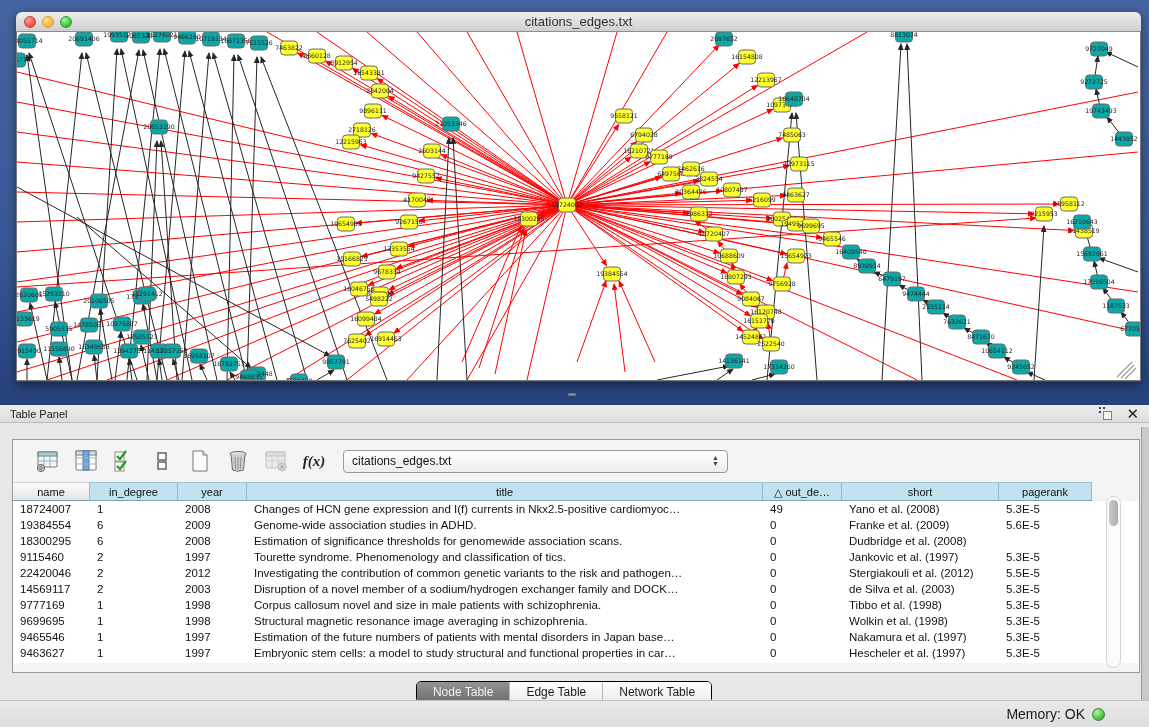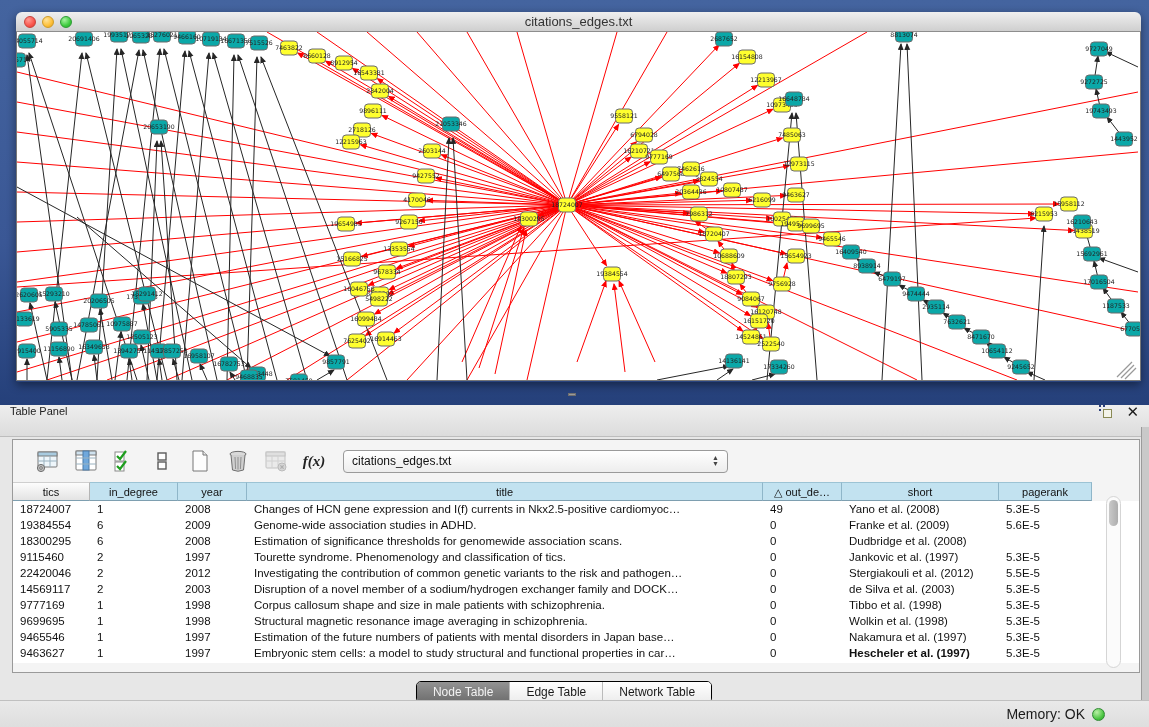--- a/index.html
+++ b/index.html
@@ -18,22 +18,22 @@
   .light.red { background:radial-gradient(circle at 35% 30%,#ff9a92,#f9564c 60%,#d53b32); border:1px solid #c8423a;}
   .light.yellow { background:radial-gradient(circle at 35% 30%,#ffe398,#fdbf38 60%,#df9f1f); border:1px solid #cf9c28;}
   .light.green { background:radial-gradient(circle at 35% 30%,#a6f2a0,#3ecb3e 60%,#27a52b); border:1px solid #2d9c34;}
   .canvas { position:relative; width:100%; height:349px; background:#fff;
     border-left:1px solid #777; border-right:1px solid #777; border-bottom:1px solid #777; overflow:hidden; }
   .canvas svg { display:block; }
   .split-grip { position:absolute; left:566px; top:392px; width:12px; height:10px; }
   .split-grip i { display:block; width:8px; height:3px; margin:1px auto; background:#9a9a9a; border:1px solid #6f6f6f; }
 
   .table-panel { position:absolute; left:0; top:405px; width:1149px; height:322px; background:#e7e7e7; }
-  .panel-titlebar { height:32px; background:linear-gradient(#eee,#dcdcdc);
-    border-bottom:1px solid #bdbdbd; display:flex; align-items:flex-start; padding:0 10px; }
+  .panel-titlebar { height:18px; background:linear-gradient(#eee,#dcdcdc);
+    border-bottom:1px solid #bdbdbd; display:flex; align-items:center; padding:8px 10px; }
   .panel-title { font-size:11px; color:#222; flex:1; }
   .float-btn { width:13px; height:13px; position:relative; margin-right:14px; cursor:pointer;}
   .float-btn .sq1 { position:absolute; right:0; bottom:0; width:9px; height:9px; border:1px solid #8a8a55; background:#f4f4ea;}
   .float-btn .dots { position:absolute; left:0; top:0; width:6px; height:6px;
     border-left:2px dotted #2b3e7a; border-top:2px dotted #2b3e7a; }
   .close-btn { font-size:15px; font-weight:bold; color:#1a1a1a; line-height:13px; cursor:pointer;}
   .right-gutter { position:absolute; right:0; top:22px; width:8px; height:300px;
     background:#c9c9c9; border-left:1px solid #9b9b9b; }
 
   .tbl-container { position:absolute; left:12px; top:34px; width:1128px; height:234px;
@@ -822,21 +822,21 @@
             <path d="M16.4 16.4 L19.6 19.6 M19.6 16.4 L16.4 19.6" stroke="#777" stroke-width="1.3"></path>
           </svg>
         </span>
       <span class="tb-icon fx">f(x)</span>
       <div class="combo">
         <span class="val">citations_edges.txt</span>
         <span class="arrows">▲<br>▼</span>
       </div>
     </div>
     <div class="thead" id="thead">
-        <div class="th name" style="width: 77px;">tics</div>
+        <div class="th name" style="width: 77px;">name</div>
         <div class="th" style="width: 88px;">in_degree</div>
         <div class="th" style="width: 69px;">year</div>
         <div class="th" style="width: 516px;">title</div>
         <div class="th" style="width: 79px;">△ out_de…</div>
         <div class="th" style="width: 157px;">short</div>
         <div class="th" style="width: 93px;">pagerank</div>
       </div>
     <div class="tbody" id="tbody">
         <div class="tr">
           <div class="td" style="width: 77px;">18724007</div>
@@ -889,21 +889,21 @@
           <div class="td" style="width: 69px;">2003</div>
           <div class="td" style="width: 516px;">Disruption of a novel member of a sodium/hydrogen exchanger family and DOCK…</div>
           <div class="td" style="width: 79px;">0</div>
           <div class="td" style="width: 157px;">de Silva et al. (2003)</div>
           <div class="td" style="width: 93px;">5.3E-5</div>
         </div>
         <div class="tr">
           <div class="td" style="width: 77px;">9777169</div>
           <div class="td" style="width: 88px;">1</div>
           <div class="td" style="width: 69px;">1998</div>
-          <div class="td" style="width: 516px;">Corpus callosum shape and size in male patients with schizophrenia.</div>
+          <div class="td" style="width: 516px;">Corpus callosum novel and size in male patients with schizophrenia.</div>
           <div class="td" style="width: 79px;">0</div>
           <div class="td" style="width: 157px;">Tibbo et al. (1998)</div>
           <div class="td" style="width: 93px;">5.3E-5</div>
         </div>
         <div class="tr">
           <div class="td" style="width: 77px;">9699695</div>
           <div class="td" style="width: 88px;">1</div>
           <div class="td" style="width: 69px;">1998</div>
           <div class="td" style="width: 516px;">Structural magnetic resonance image averaging in schizophrenia.</div>
           <div class="td" style="width: 79px;">0</div>
@@ -918,21 +918,21 @@
           <div class="td" style="width: 79px;">0</div>
           <div class="td" style="width: 157px;">Nakamura et al. (1997)</div>
           <div class="td" style="width: 93px;">5.3E-5</div>
         </div>
         <div class="tr">
           <div class="td" style="width: 77px;">9463627</div>
           <div class="td" style="width: 88px;">1</div>
           <div class="td" style="width: 69px;">1997</div>
           <div class="td" style="width: 516px;">Embryonic stem cells: a model to study structural and functional properties in car…</div>
           <div class="td" style="width: 79px;">0</div>
-          <div class="td" style="width: 157px; font-weight: bold;">Hescheler et al. (1997)</div>
+          <div class="td" style="width: 157px;">Hescheler et al. (1997)</div>
           <div class="td" style="width: 93px;">5.3E-5</div>
         </div>
       </div>
     <div class="vscroll">
         <span class="thumb"></span>
       </div>
   </div>
 
   <div class="tabs-row">
       <div class="seg" id="tabseg">

